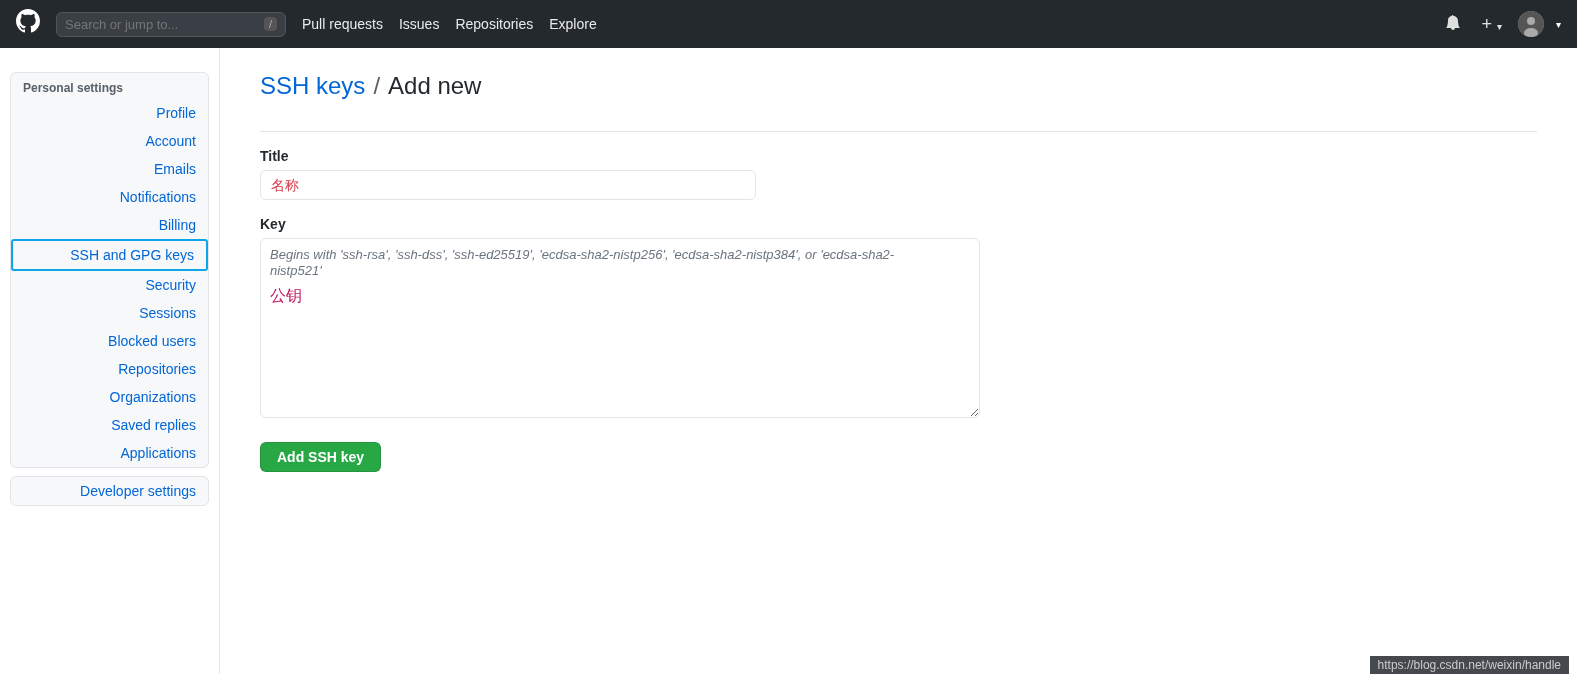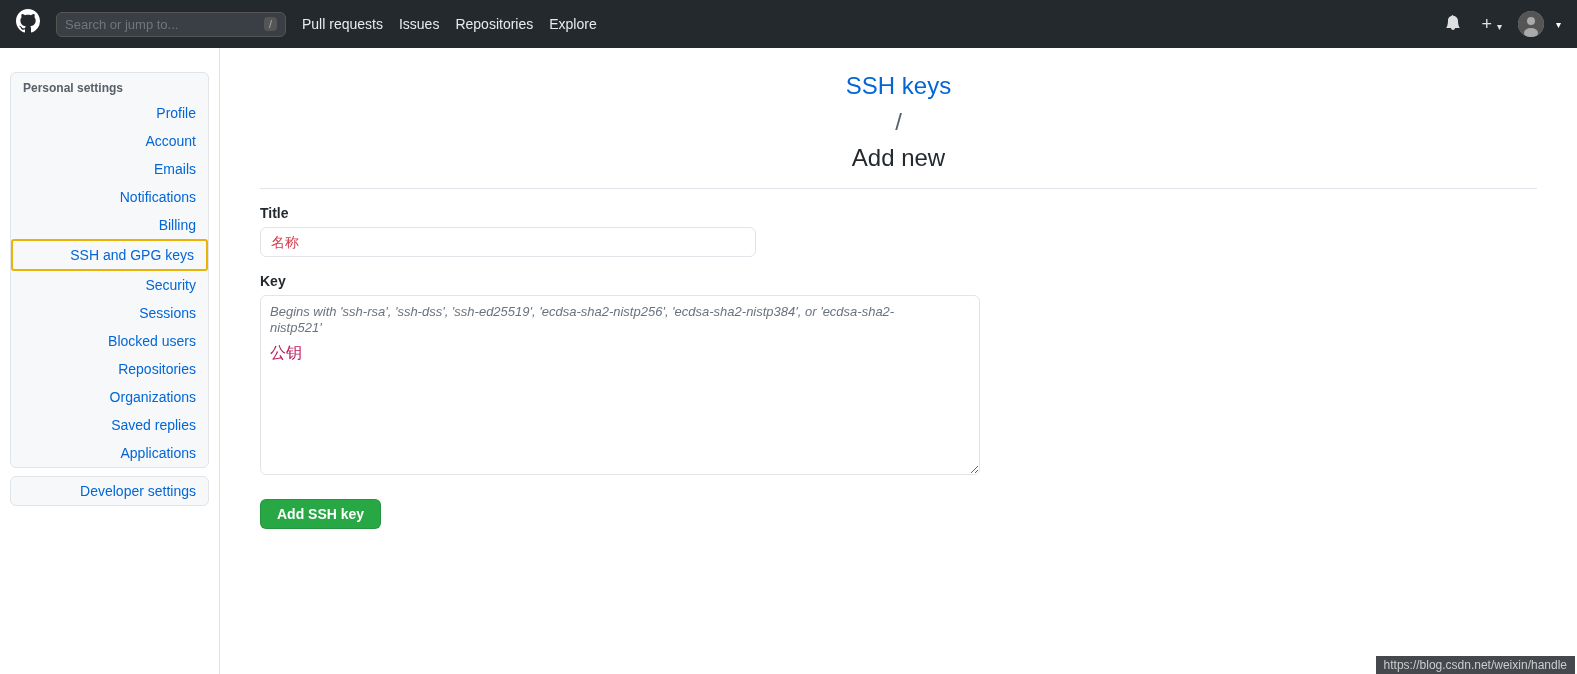--- a/index.html
+++ b/index.html
@@ -152,23 +152,22 @@
     .main-content {
       flex: 1;
       padding: 24px 40px;
       background: #fff;
     }
     .page-header {
       display: flex;
       align-items: center;
       gap: 8px;
       margin-bottom: 16px;
-      padding-bottom: 16px;
+      padding-bottom: 31px;
       border-bottom: 1px solid #e1e4e8;
-      flex-direction: column;
     }
     .page-header .breadcrumb-link {
       color: #0366d6;
       font-size: 24px;
       font-weight: 300;
       text-decoration: none;
     }
     .page-header .separator {
       color: #586069;
       font-size: 24px;
@@ -234,29 +233,29 @@
       border-radius: 6px;
       padding: 6px 16px;
       font-size: 14px;
       font-weight: 600;
       cursor: pointer;
       margin-top: 8px;
     }
 
     
     .sidebar-active-highlight {
-      border: 2px solid #eab308;
+      border: 2px solid #0ea5e9;
       border-radius: 3px;
     }
 
     
     .status-bar {
       position: fixed;
       bottom: 0;
-      right: 2px;
+      right: 8px;
       background: rgba(36,41,46,0.85);
       color: #ccc;
       font-size: 12px;
       padding: 2px 8px;
     }
   </style>
 <style>[data-name="title-input"]::placeholder { color: #d73a49; }</style></head>
 <body>
 
 <nav class="navbar" data-name="navbar">

